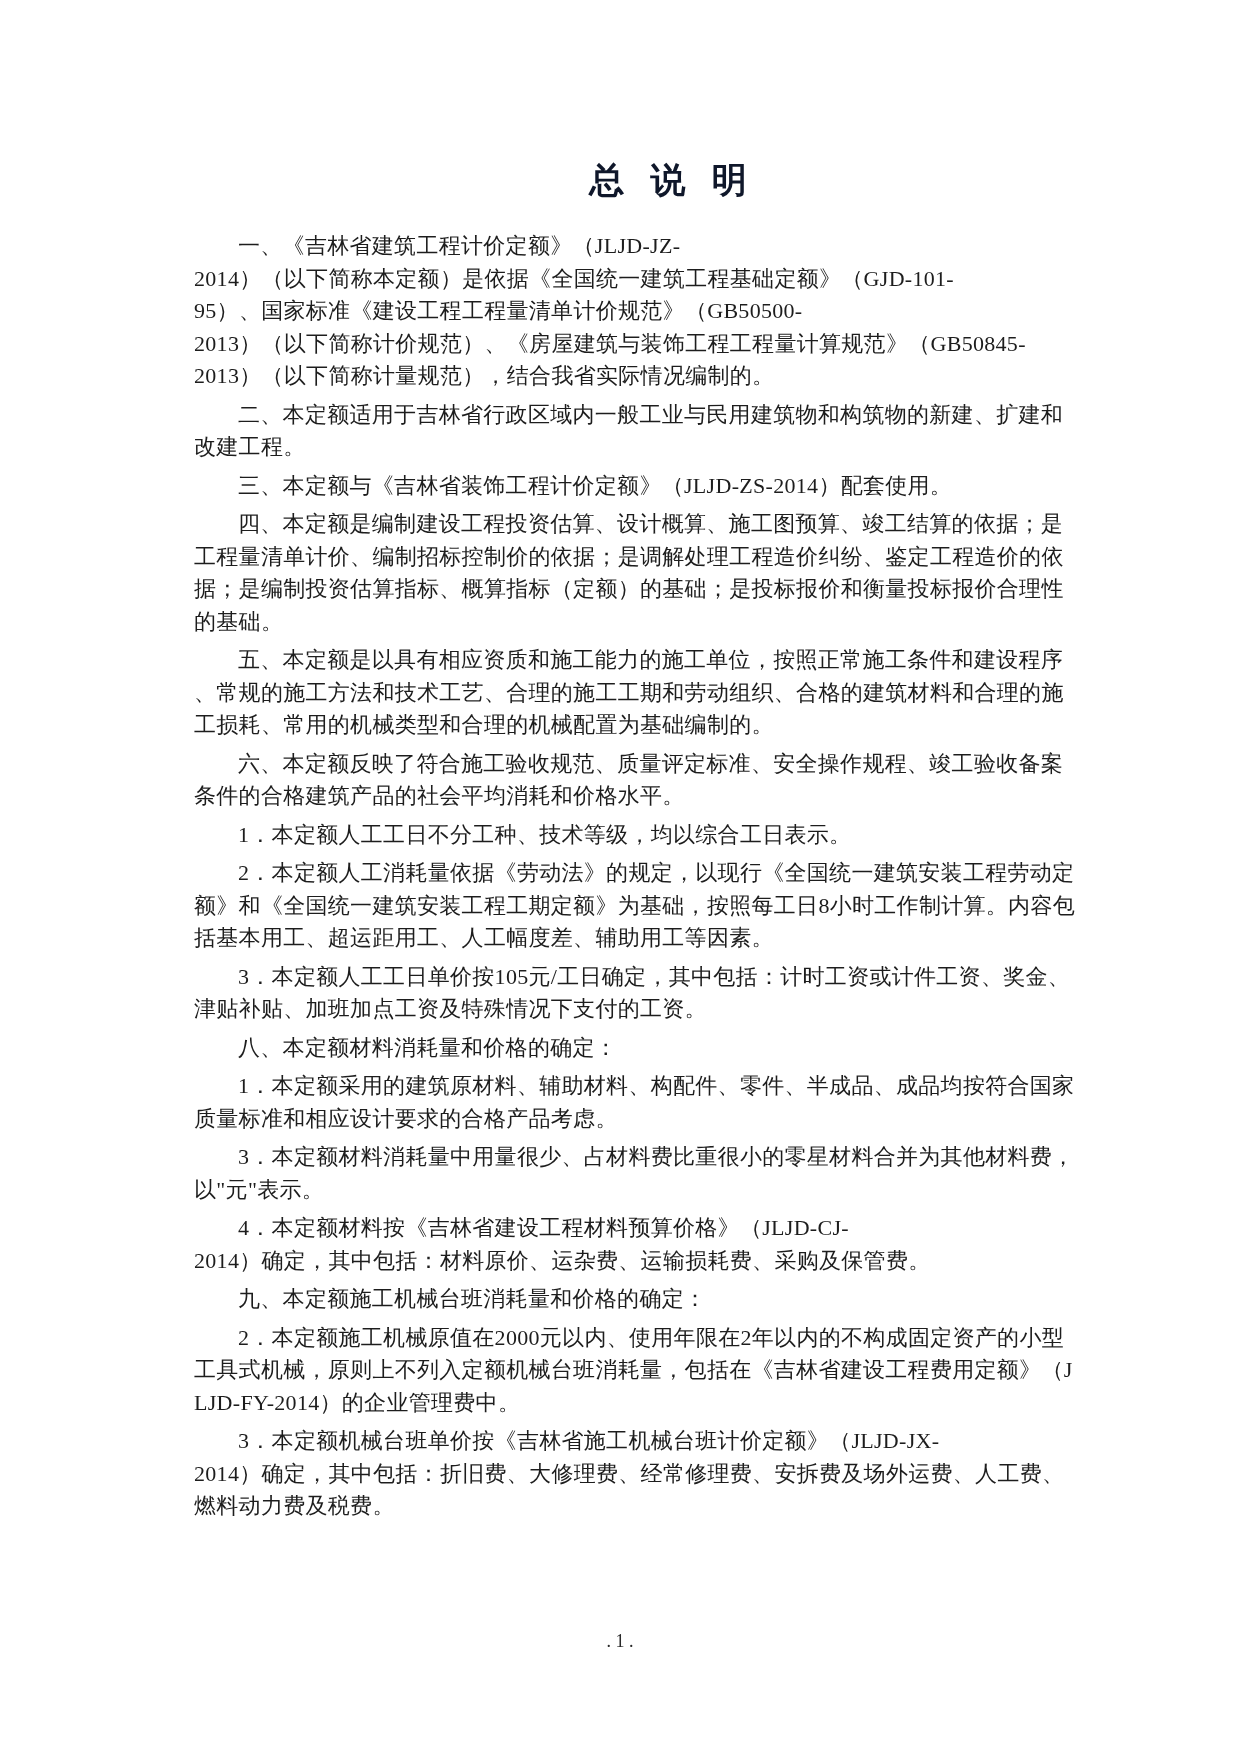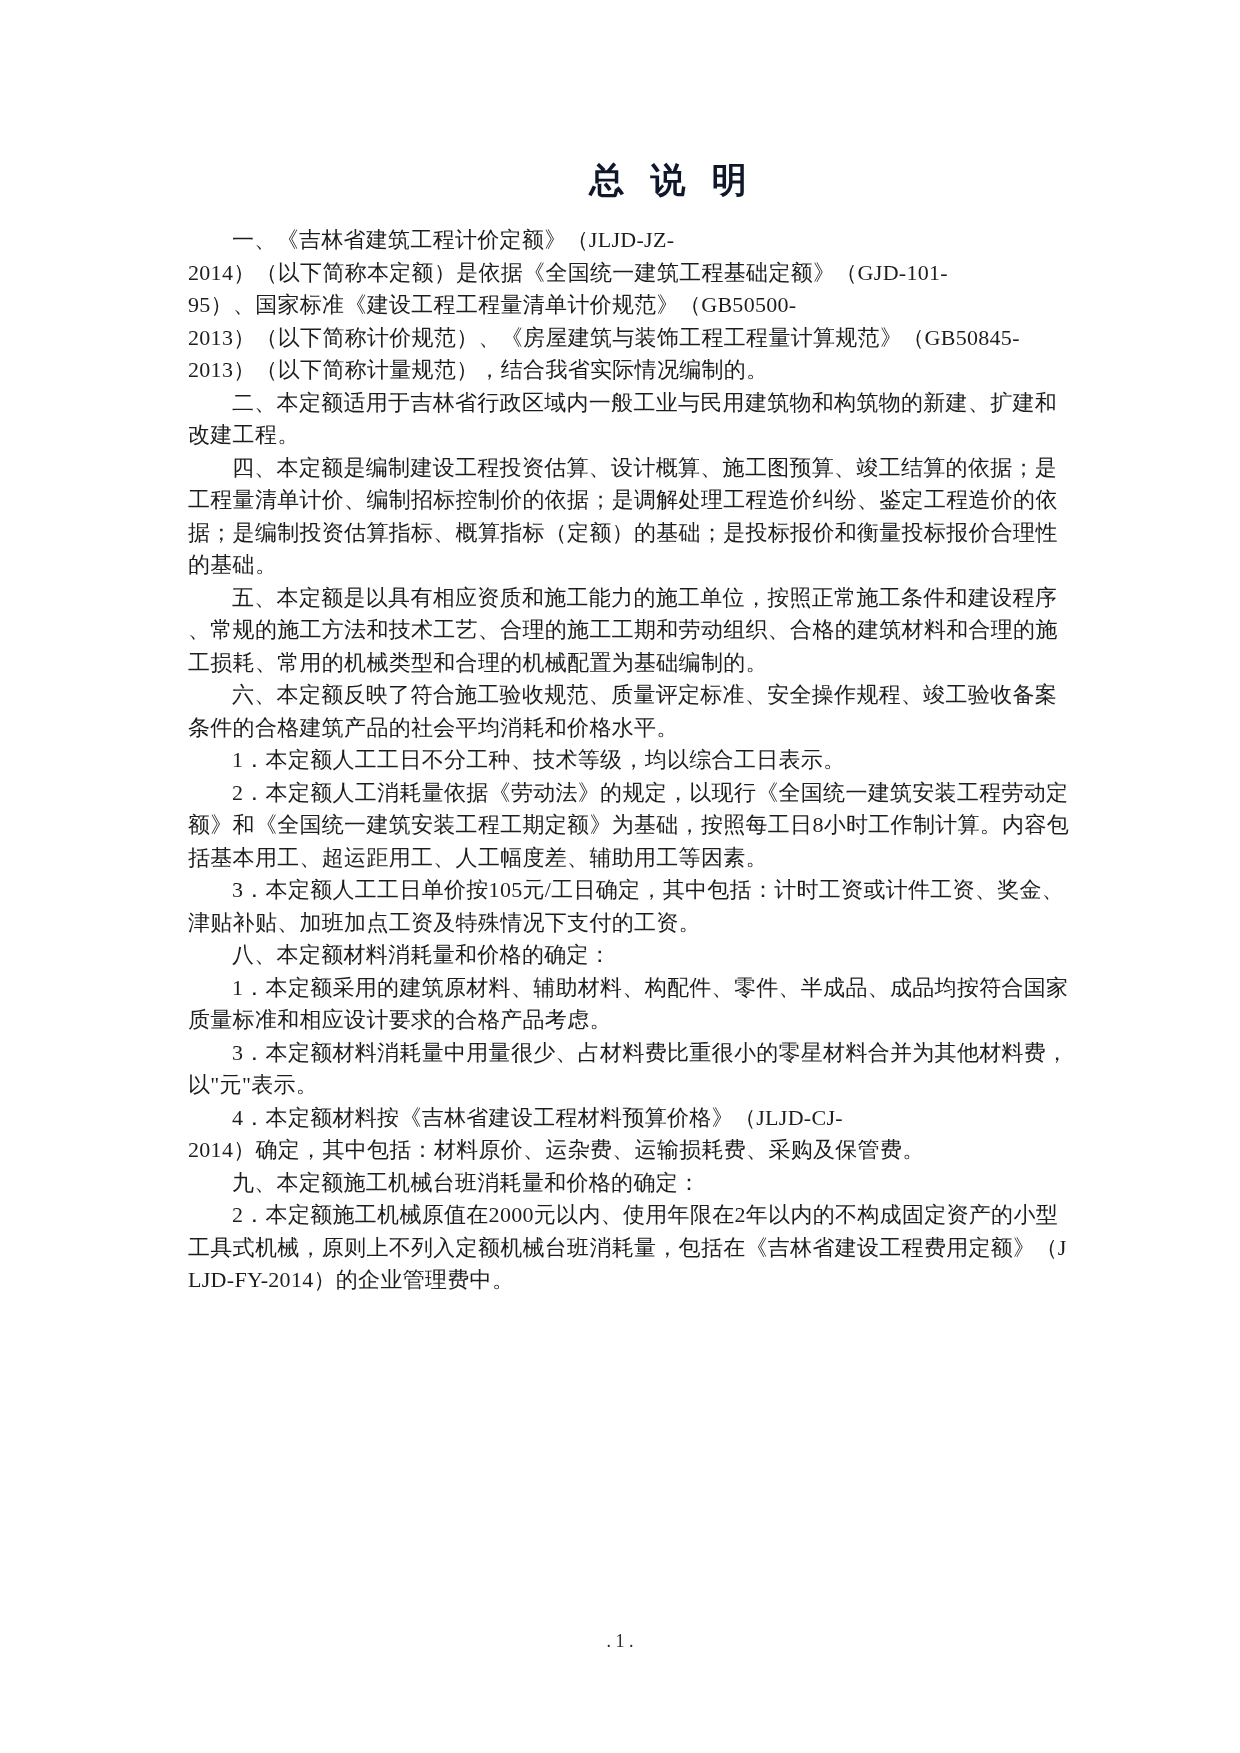--- a/index.html
+++ b/index.html
@@ -30,21 +30,21 @@
     color: #0f172a;
     padding-left: 48px;
   }
   .doc-body {
     position: absolute;
     top: 224px;
     left: 188px;
     width: 880px;
   }
   .para {
-    margin: 0;
+    margin: 6px;
     padding: 0;
   }
   .para-line {
     font-size: 22px;
     line-height: 32.5px;
     height: 32.5px;
     white-space: nowrap;
     letter-spacing: 0.3px;
   }
   .para-line.first {
@@ -72,20 +72,23 @@
       <div class="para">
         <div class="para-line first">一、《吉林省建筑工程计价定额》（JLJD-JZ-</div>
         <div class="para-line">2014）（以下简称本定额）是依据《全国统一建筑工程基础定额》（GJD-101-</div>
         <div class="para-line">95）、国家标准《建设工程工程量清单计价规范》（GB50500-</div>
         <div class="para-line">2013）（以下简称计价规范）、《房屋建筑与装饰工程工程量计算规范》（GB50845-</div>
         <div class="para-line">2013）（以下简称计量规范），结合我省实际情况编制的。</div>
       </div>
       <div class="para">
         <div class="para-line first">二、本定额适用于吉林省行政区域内一般工业与民用建筑物和构筑物的新建、扩建和</div>
         <div class="para-line">改建工程。</div>
+      </div>
+      <div class="para">
+        <div class="para-line first">三、本定额与《吉林省装饰工程计价定额》（JLJD-ZS-2014）配套使用。</div>
       </div>
       <div class="para">
         <div class="para-line first">四、本定额是编制建设工程投资估算、设计概算、施工图预算、竣工结算的依据；是</div>
         <div class="para-line">工程量清单计价、编制招标控制价的依据；是调解处理工程造价纠纷、鉴定工程造价的依</div>
         <div class="para-line">据；是编制投资估算指标、概算指标（定额）的基础；是投标报价和衡量投标报价合理性</div>
         <div class="para-line">的基础。</div>
       </div>
       <div class="para">
         <div class="para-line first">五、本定额是以具有相应资质和施工能力的施工单位，按照正常施工条件和建设程序</div>
         <div class="para-line">、常规的施工方法和技术工艺、合理的施工工期和劳动组织、合格的建筑材料和合理的施</div>
@@ -123,16 +126,21 @@
         <div class="para-line">2014）确定，其中包括：材料原价、运杂费、运输损耗费、采购及保管费。</div>
       </div>
       <div class="para">
         <div class="para-line first">九、本定额施工机械台班消耗量和价格的确定：</div>
       </div>
       <div class="para">
         <div class="para-line first">2．本定额施工机械原值在2000元以内、使用年限在2年以内的不构成固定资产的小型</div>
         <div class="para-line">工具式机械，原则上不列入定额机械台班消耗量，包括在《吉林省建设工程费用定额》（J</div>
         <div class="para-line">LJD-FY-2014）的企业管理费中。</div>
       </div>
+      <div class="para">
+        <div class="para-line first">3．本定额机械台班单价按《吉林省施工机械台班计价定额》（JLJD-JX-</div>
+        <div class="para-line">2014）确定，其中包括：折旧费、大修理费、经常修理费、安拆费及场外运费、人工费、</div>
+        <div class="para-line">燃料动力费及税费。</div>
+      </div>
     </div>
 
   <div class="page-number">. 1 .</div>
 </div>
 
 </body></html>

